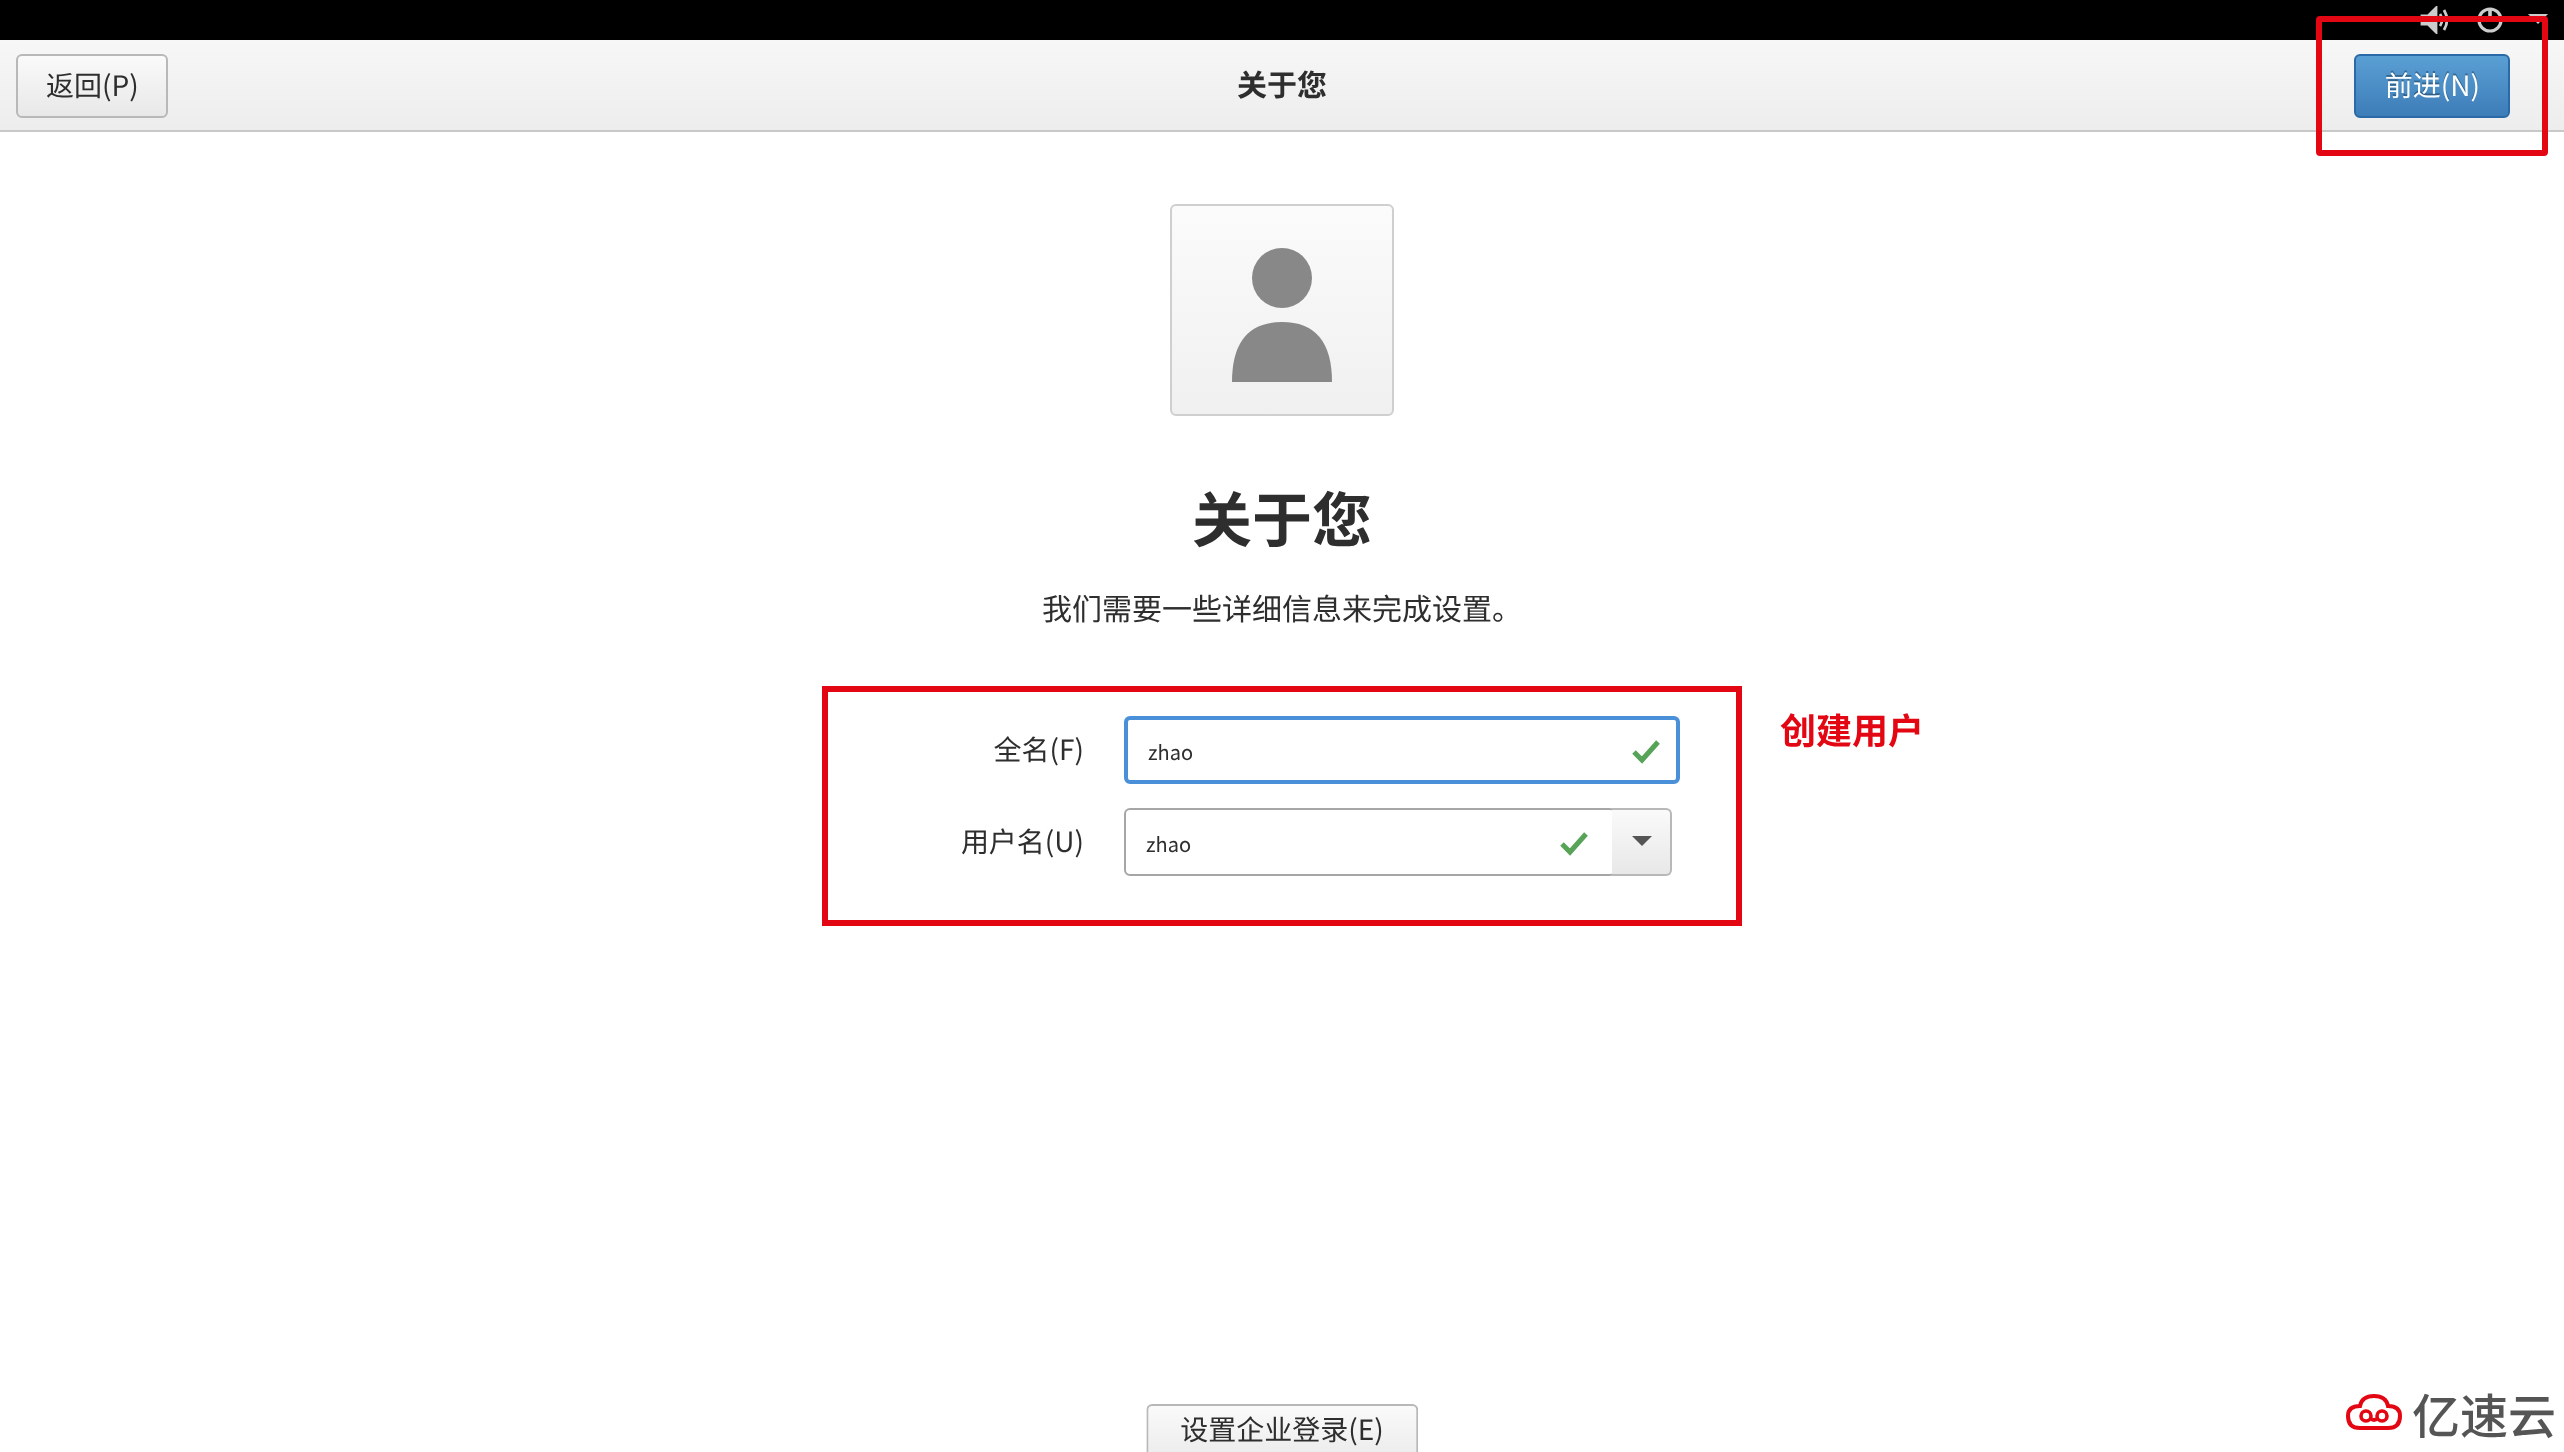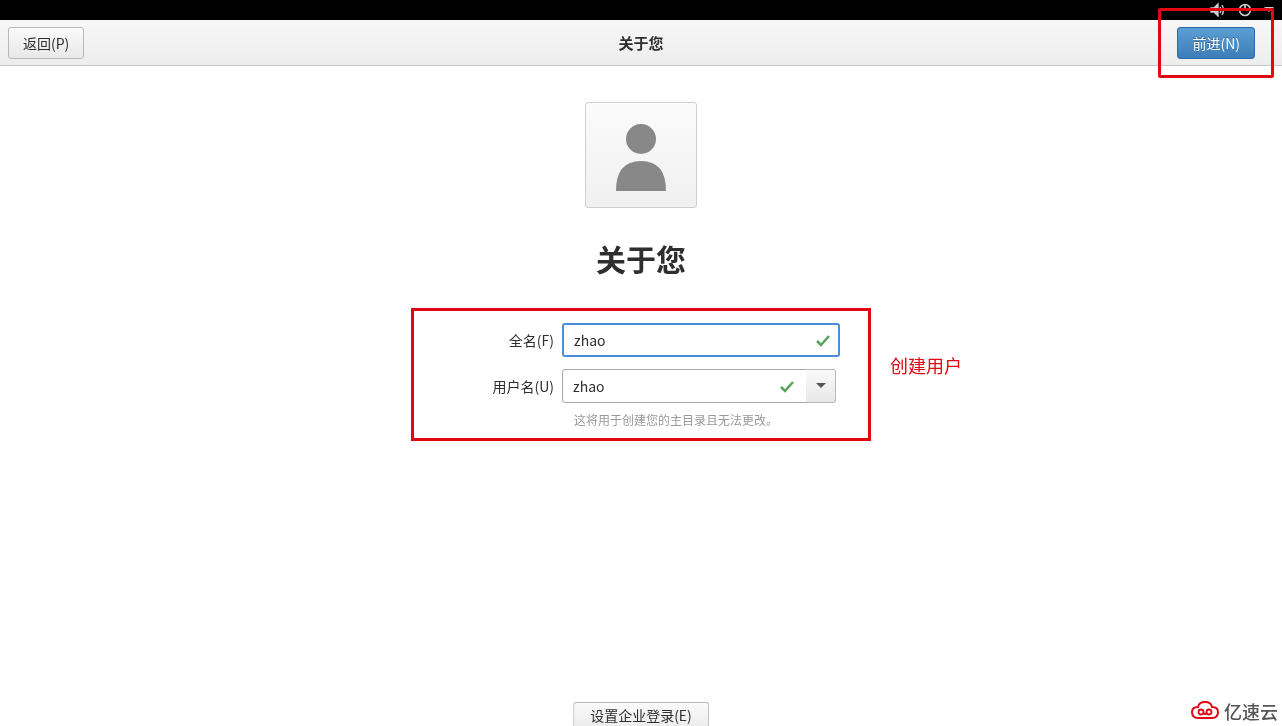--- a/index.html
+++ b/index.html
@@ -122,33 +122,33 @@
     .form-row {
       display: flex;
       align-items: center;
       margin-bottom: 12px;
     }
     .form-label {
       width: 130px;
       text-align: right;
       font-size: 14px;
       color: #2e2e2e;
-      padding-right: 8px;
+      padding-right: 20px;
     }
     .input-group {
       position: relative;
       display: flex;
       align-items: center;
     }
     .text-input {
       height: 34px;
       border: 1px solid #a6a6a6;
       border-radius: 3px;
       padding: 0 28px 0 10px;
-      font-size: 14px;
+      font-size: 10px;
       color: #2e2e2e;
       outline: none;
     }
     .input-fullname {
       width: 278px;
       border: 2px solid #4a90d9;
     }
     .input-username {
       width: 246px;
     }
@@ -182,21 +182,21 @@
       color: #999999;
       margin-left: 142px;
       margin-top: -4px;
     }
     .annotation-label {
       position: absolute;
       left: 890px;
       top: 352px;
       font-size: 18px;
       color: #e30613;
-      font-weight: 400;
+      font-weight: 700;
     }
     .bottom-btn-wrapper {
       position: absolute;
       bottom: 0;
       left: 50%;
       transform: translateX(-50%);
     }
     .btn-enterprise {
       height: 24px;
       padding: 0 16px;
@@ -209,21 +209,21 @@
       cursor: pointer;
     }
     .watermark {
       position: absolute;
       right: 4px;
       bottom: 2px;
       display: flex;
       align-items: center;
       gap: 4px;
       color: #555;
-      font-size: 18px;
+      font-size: 24px;
       font-weight: 500;
       margin-top: 40px;
     }
     .watermark svg {
       fill: #e30613;
     }
   </style>
 </head>
 <body>
 
@@ -257,20 +257,21 @@
 
 <div class="content">
   <div class="avatar-box">
     <svg width="62" height="72" viewBox="0 0 62 72">
       <circle cx="31" cy="20" r="15"></circle>
       <path d="M6 72 Q6 42 31 42 Q56 42 56 72 Z"></path>
     </svg>
   </div>
 
   <div class="main-heading">关于您</div>
+  <div class="sub-heading">我们需要一些详细信息来完成设置。</div>
 
   <div class="form-wrapper">
     <div class="form-row">
       <div class="form-label">全名(F)</div>
       <div class="input-group">
         <input type="text" class="text-input input-fullname" value="zhao" style="">
         <span class="check-icon">
           <svg width="14" height="12" viewBox="0 0 14 12">
               <path d="M1 6 L5 10 L13 1" stroke="#57a357" stroke-width="2.5" fill="none"></path>
             </svg>
@@ -288,21 +289,20 @@
             </svg>
         </span>
         <button class="dropdown-btn">
           <svg width="10" height="6" viewBox="0 0 10 6">
             <path d="M0 0 L5 5 L10 0 Z" fill="#555"></path>
           </svg>
         </button>
       </div>
     </div>
 
-    <div class="help-text">这将用于创建您的主目录且无法更改。</div>
   </div>
 </div>
 
 <div class="annotation-label">创建用户</div>
 
 <div class="bottom-btn-wrapper">
   <button class="btn-enterprise">设置企业登录(E)</button>
 </div>
 
 <div class="watermark">

